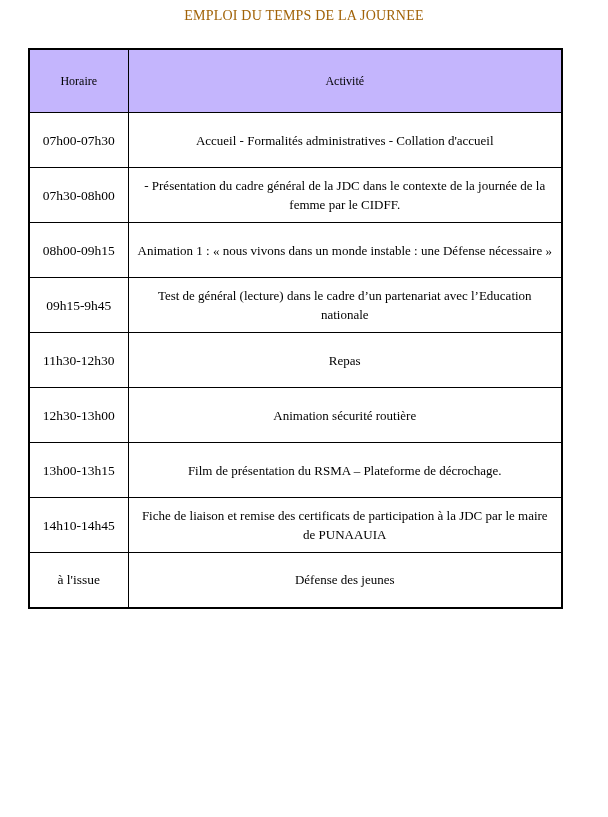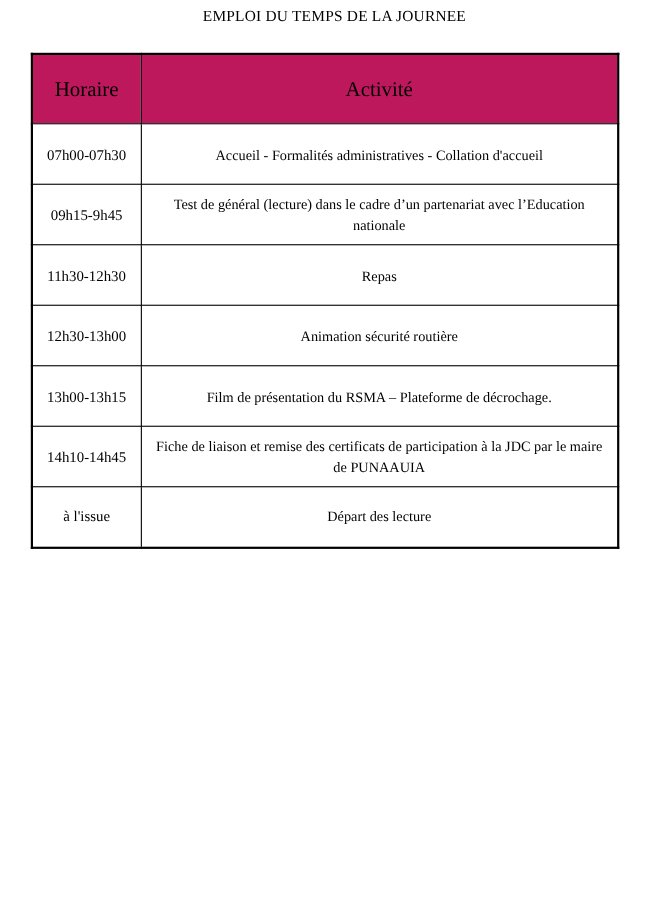--- a/index.html
+++ b/index.html
@@ -22,21 +22,21 @@
   }
   .doc-title {
     position: absolute;
     top: 8px;
     left: 0;
     width: 608px;
     text-align: center;
     font-size: 14px;
     line-height: 16px;
     letter-spacing: 0.2px;
-    color: #000000;
+    color: #a16207;
   }
   table.schedule {
     position: absolute;
     top: 48px;
     left: 28px;
     width: 535px;
     border-collapse: collapse;
     table-layout: fixed;
     border: 2px solid #000000;
   }
@@ -46,23 +46,23 @@
     border: 1.5px solid #000000;
     vertical-align: middle;
     text-align: center;
     font-weight: normal;
     font-size: 13px;
     line-height: 19px;
     padding: 2px 8px;
     overflow: hidden;
   }
   table.schedule thead th {
-    background: #be185d;
+    background: #c4b5fd;
     height: 58px;
-    font-size: 19px;
+    font-size: 12px;
   }
   table.schedule tbody tr { height: 55px; }
   table.schedule td.time-cell {
     font-size: 13.5px;
     white-space: nowrap;
     padding: 0 2px;
   }
 </style>
 </head>
 <body>
@@ -81,20 +81,28 @@
         <th>Horaire</th>
         <th>Activité</th>
       </tr>
     </thead>
     <tbody>
       <tr>
         <td class="time-cell">07h00-07h30</td>
         <td class="activity-cell">Accueil - Formalités administratives - Collation d'accueil</td>
       </tr>
       <tr>
+        <td class="time-cell">07h30-08h00</td>
+        <td class="activity-cell">- Présentation du cadre général de la JDC dans le contexte de la journée de la femme par le CIDFF.</td>
+      </tr>
+      <tr>
+        <td class="time-cell">08h00-09h15</td>
+        <td class="activity-cell">Animation 1 : « nous vivons dans un monde instable : une Défense nécessaire »</td>
+      </tr>
+      <tr>
         <td class="time-cell">09h15-9h45</td>
         <td class="activity-cell">Test de général (lecture) dans le cadre d’un partenariat avec l’Education nationale</td>
       </tr>
       <tr>
         <td class="time-cell">11h30-12h30</td>
         <td class="activity-cell">Repas</td>
       </tr>
       <tr>
         <td class="time-cell">12h30-13h00</td>
         <td class="activity-cell">Animation sécurité routière</td>
@@ -102,18 +110,18 @@
       <tr>
         <td class="time-cell">13h00-13h15</td>
         <td class="activity-cell">Film de présentation du RSMA – Plateforme de décrochage.</td>
       </tr>
       <tr>
         <td class="time-cell">14h10-14h45</td>
         <td class="activity-cell">Fiche de liaison et remise des certificats de participation à la JDC par le maire de PUNAAUIA</td>
       </tr>
       <tr>
         <td class="time-cell">à l'issue</td>
-        <td class="activity-cell">Départ des lecture</td>
+        <td class="activity-cell">Défense des jeunes</td>
       </tr>
     </tbody>
   </table>
 
 </div>
 
 </body></html>

